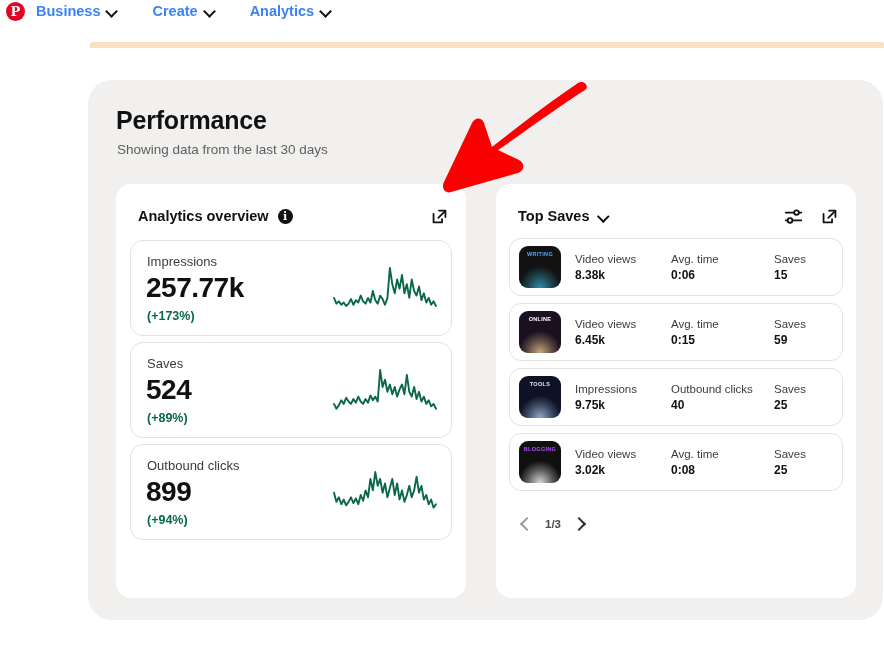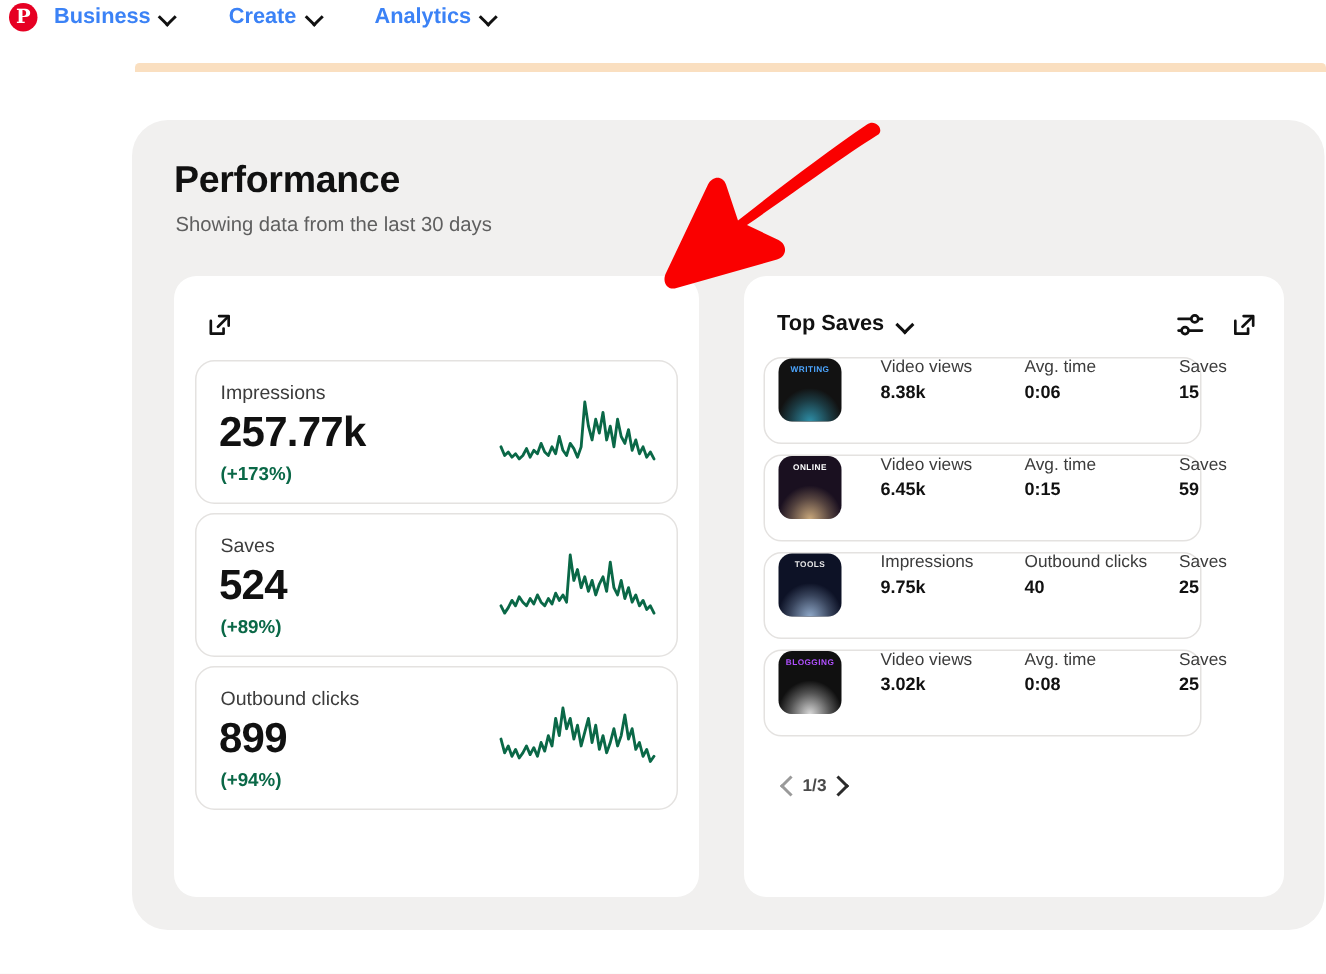--- a/index.html
+++ b/index.html
@@ -115,23 +115,23 @@
     position: absolute; left: 16px; top: 68px;
     font-size: 12.5px; font-weight: bold; color: #0a6847;
   }
   .m-spark {
     position: absolute; right: 12px; top: 24px;
     width: 108px; height: 52px;
   }
 
   
   .pinrow {
-    position: absolute; left: 13px; width: 292px; height: 58px;
+    position: absolute; left: 13px; width: 334px; height: 58px;
     background: #ffffff; border: 1px solid #e4e2e0; border-radius: 12px;
-    display: flex; cursor: pointer; gap: 12px;
+    display: flex; align-items: center; cursor: pointer;
   }
   .p1 { top: 54px; }
   .p2 { top: 119px; }
   .p3 { top: 184px; }
   .p4 { top: 249px; }
 
   .thumb {
     width: 42px; height: 42px; border-radius: 9px;
     margin-left: 9px; flex: 0 0 42px;
     overflow: hidden; position: relative; background: #111111;
@@ -149,21 +149,21 @@
   .stat { display: flex; flex-direction: column; gap: 3px; }
   .stat-k { font-size: 11.5px; color: #3c3c3c; }
   .stat-v { font-size: 12px; font-weight: bold; color: #111111; }
   .stat-0 { width: 96px; }
   .stat-1 { width: 103px; }
   .stat-2 { width: 60px; }
 
   
   .pager {
     position: absolute; left: 23px; top: 333px;
-    display: flex; align-items: center; gap: 3px;
+    display: flex; align-items: center; gap: 13px;
   }
   .pg-arrow { width: 13px; height: 13px; position: relative; cursor: pointer; }
   .pg-arrow::after {
     content: ""; position: absolute; top: 2px;
     width: 8px; height: 8px; border-style: solid;
   }
   .pg-prev::after {
     left: 3px; border-width: 0 0 2.3px 2.3px; border-color: #9a9a9a;
     transform: rotate(45deg);
   }
@@ -214,20 +214,24 @@
   <div class="peach-bar"></div>
 
   <div class="perf-panel">
 
     <div class="perf-title">Performance</div>
     <div class="perf-sub">Showing data from the last 30 days</div>
 
     <div class="card card-left">
 
       <div class="card-head">
+        <div class="card-head-left">
+          <span class="card-head-title">Analytics overview</span>
+          <span class="info-icon">i</span>
+        </div>
         <div class="card-head-right">
           <span class="icon-btn">
             <svg width="17" height="17" viewBox="0 0 20 20" aria-hidden="true">
               <path d="M3 7v10h10v-4" fill="none" stroke="#111" stroke-width="2.1" stroke-linecap="round" stroke-linejoin="round"></path>
               <path d="M9.5 3.2H17V10.7" fill="none" stroke="#111" stroke-width="2.1" stroke-linecap="round" stroke-linejoin="round"></path>
               <path d="M16.6 3.6L8.6 11.6" fill="none" stroke="#111" stroke-width="2.1" stroke-linecap="round"></path>
             </svg>
           </span>
         </div>
       </div>

